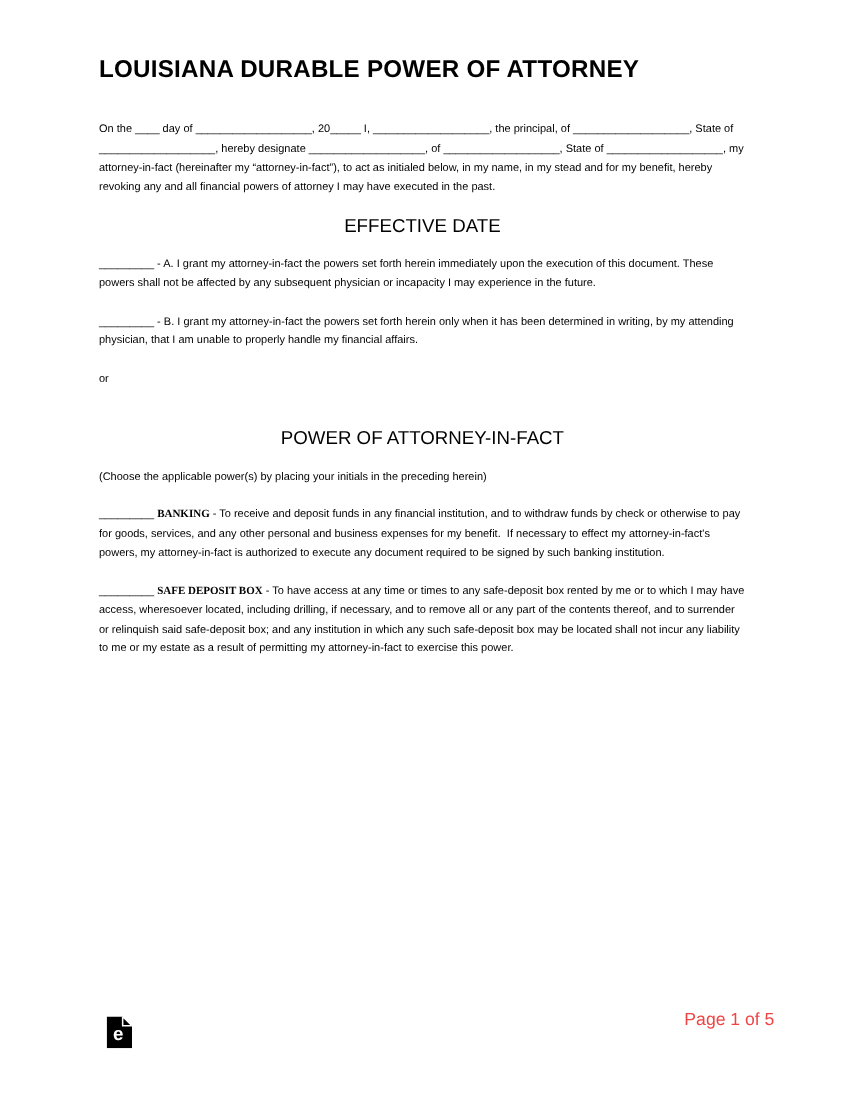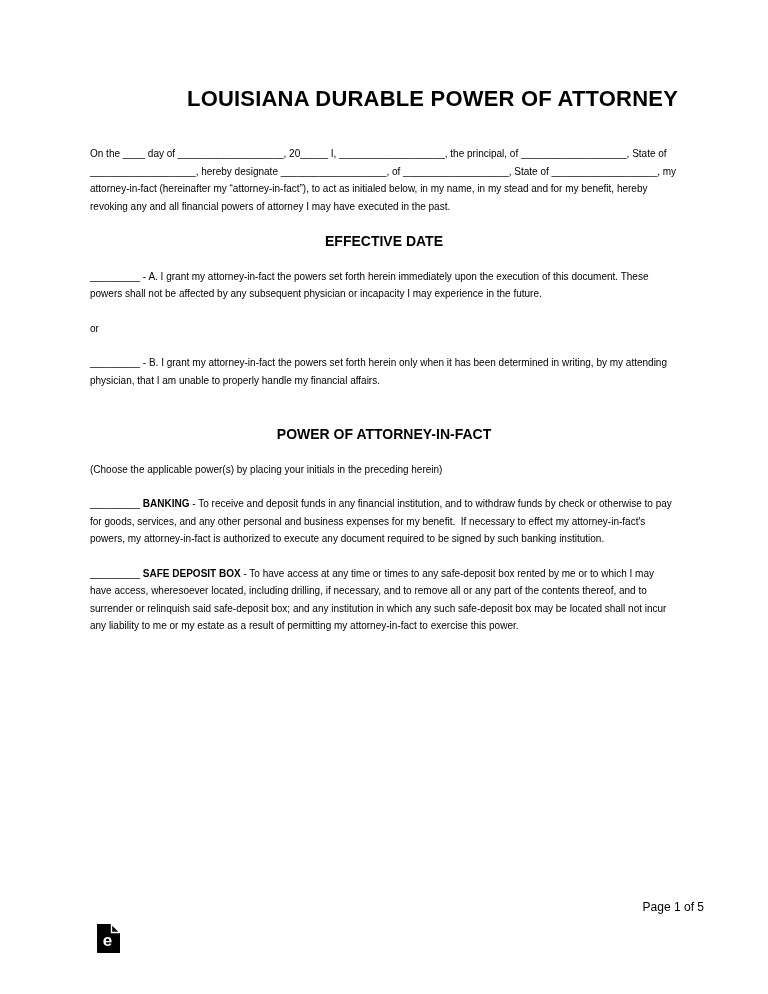--- a/index.html
+++ b/index.html
@@ -14,84 +14,85 @@
     background: #ffffff;
     font-family: "Liberation Sans", sans-serif;
     color: #000000;
     overflow: hidden;
   }
   .content {
     padding: 0 90px;
   }
   .doc-title {
     margin: 0;
-    padding-top: 86px;
-    text-align: right;
+    padding-top: 50px;
+    text-align: left;
     font-size: 22px;
     line-height: 26px;
     font-weight: bold;
     letter-spacing: 0.2px;
   }
   .body-text {
     margin: 17px 0 0 0;
     font-size: 10px;
     line-height: 17.5px;
     white-space: pre-wrap;
     text-align: left;
   }
   .intro-text {
     margin-top: 33px;
   }
   .section-heading {
     margin: 18px 0 0 0;
     text-align: center;
-    font-size: 14px;
+    font-size: 17px;
     line-height: 17.5px;
-    font-weight: bold;
+    font-weight: normal;
   }
   .powers-heading {
     margin-top: 37px;
   }
   .power-term {
     font-weight: bold;
+    font-family: Liberation Serif, serif;
   }
   .footer-logo {
     position: absolute;
     left: 97px;
     top: 924px;
     width: 23px;
     height: 29px;
   }
   .page-number {
     position: absolute;
     right: 64px;
-    top: 900px;
-    font-size: 12px;
+    top: 920px;
+    font-size: 16px;
     line-height: 15px;
-    color: #000000;
+    color: #ef4444;
   }
 </style>
 </head>
 <body>
 
 <div class="page">
   <div class="content">
 
     <h1 class="doc-title">LOUISIANA DURABLE POWER OF ATTORNEY</h1>
 
     <p class="body-text intro-text">On the ____ day of ___________________, 20_____ I, ___________________, the principal, of ___________________, State of ___________________, hereby designate ___________________, of ___________________, State of ___________________, my attorney-in-fact (hereinafter my “attorney-in-fact”), to act as initialed below, in my name, in my stead and for my benefit, hereby revoking any and all financial powers of attorney I may have executed in the past.</p>
 
     <h2 class="section-heading">EFFECTIVE DATE</h2>
 
 
     <p class="body-text">_________ - A. I grant my attorney-in-fact the powers set forth herein immediately upon the execution of this document. These powers shall not be affected by any subsequent physician or incapacity I may experience in the future.</p>
 
+    <p class="body-text">_________ - B. I grant my attorney-in-fact the powers set forth herein only when it has been determined in writing, by my attending physician, that I am unable to properly handle my financial affairs.</p>
+
     <p class="body-text">or</p>
-
-    <p class="body-text">_________ - B. I grant my attorney-in-fact the powers set forth herein only when it has been determined in writing, by my attending physician, that I am unable to properly handle my financial affairs.</p>
 
     <h2 class="section-heading powers-heading">POWER OF ATTORNEY-IN-FACT</h2>
 
 
     <p class="body-text">(Choose the applicable power(s) by placing your initials in the preceding herein)</p>
 
     <p class="body-text"><span>_________ </span><span class="power-term">BANKING</span><span> - To receive and deposit funds in any financial institution, and to withdraw funds by check or otherwise to pay for goods, services, and any other personal and business expenses for my benefit.  If necessary to effect my attorney-in-fact's powers, my attorney-in-fact is authorized to execute any document required to be signed by such banking institution.</span></p>
 
     <p class="body-text"><span>_________ </span><span class="power-term">SAFE DEPOSIT BOX</span><span> - To have access at any time or times to any safe-deposit box rented by me or to which I may have access, wheresoever located, including drilling, if necessary, and to remove all or any part of the contents thereof, and to surrender or relinquish said safe-deposit box; and any institution in which any such safe-deposit box may be located shall not incur any liability to me or my estate as a result of permitting my attorney-in-fact to exercise this power.</span></p>
 

